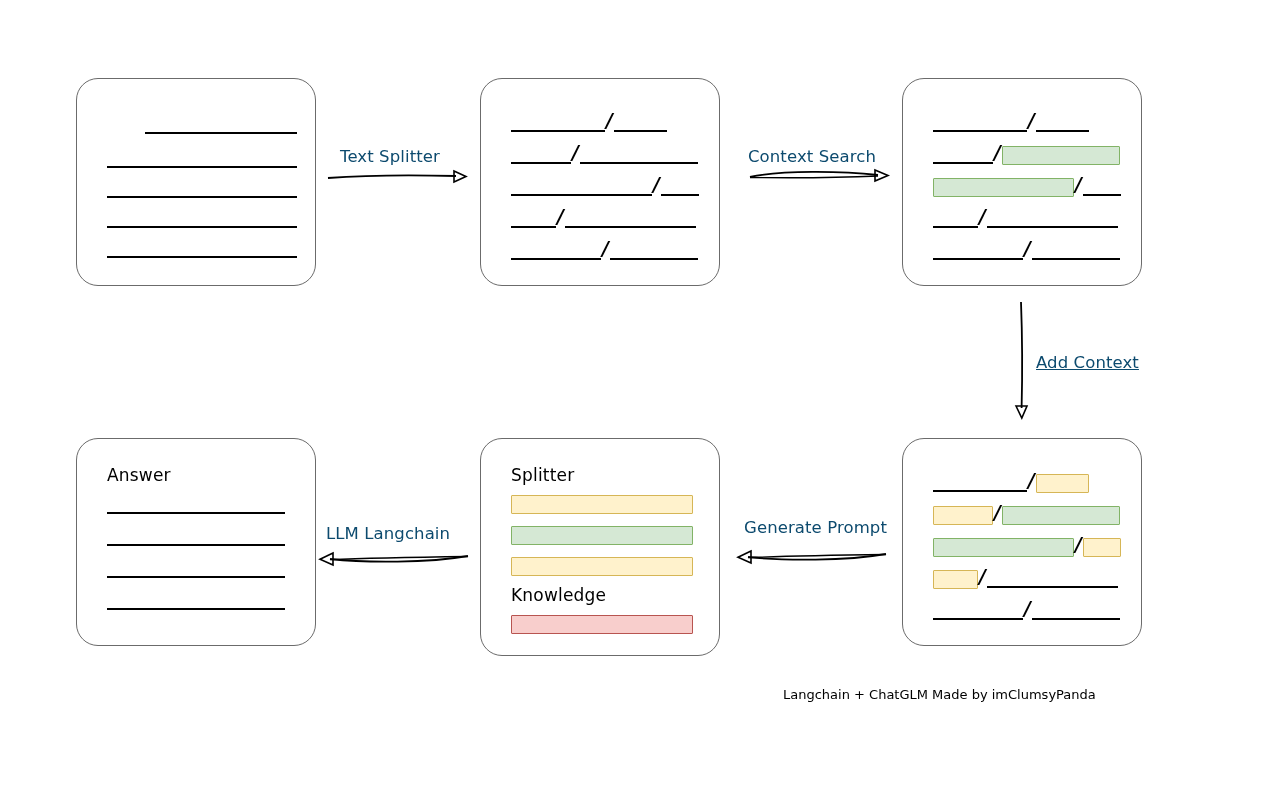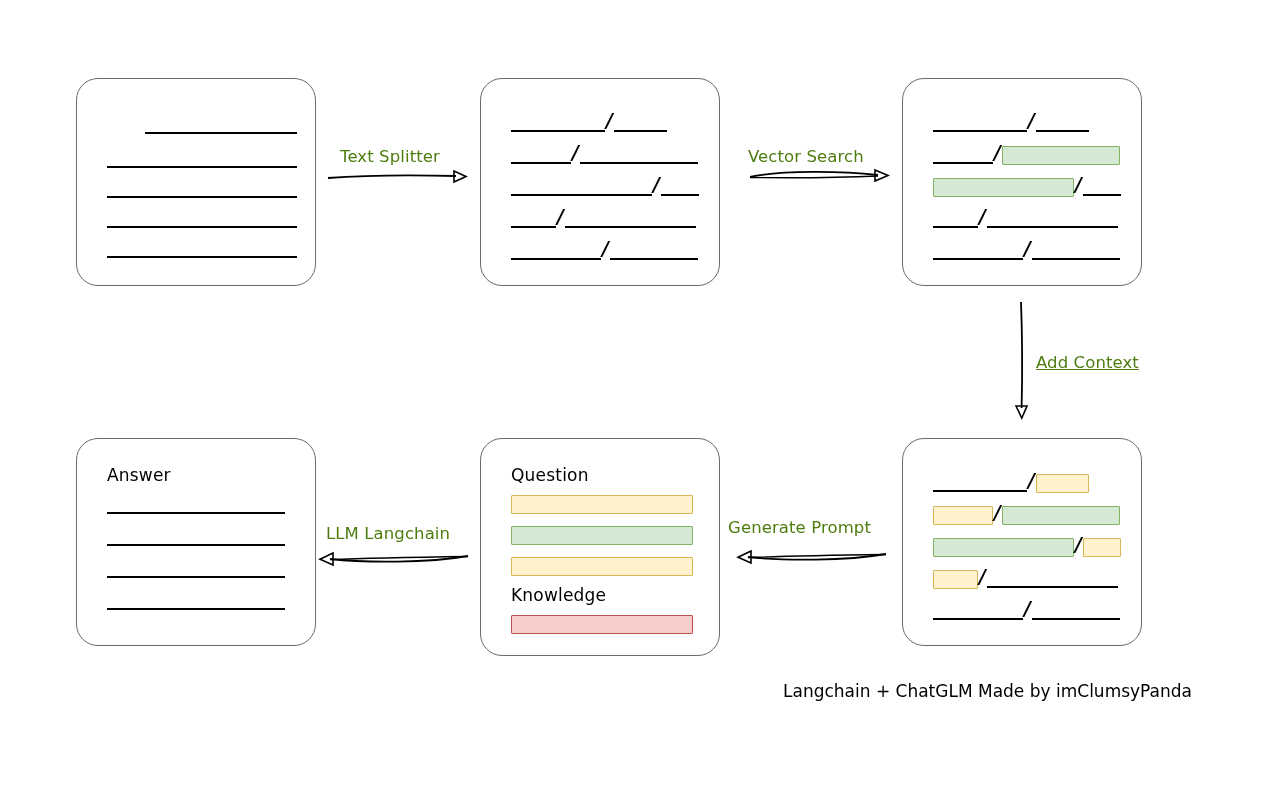--- a/index.html
+++ b/index.html
@@ -98,36 +98,37 @@
     border-width: 1.5px;
     border-style: solid;
     border-radius: 1px;
   }
 
   
   .arrow-label {
     position: absolute;
     font-family: "DejaVu Sans", sans-serif;
     font-size: 16.5px;
-    color: #4d7c0f;
+    color: #0c4a6e;
     white-space: nowrap;
     letter-spacing: 0.1px;
   }
   .arrow-svg {
     position: absolute;
     overflow: visible;
   }
 
   
   .credit {
     position: absolute;
     font-family: "DejaVu Sans", sans-serif;
-    font-size: 17px;
+    font-size: 13px;
     color: #000000;
     white-space: nowrap;
+    margin-top: 6px;
   }
 </style>
 </head>
 <body>
 
 <div class="canvas">
 
   <div class="doc-box" style="left:76px; top:78px; width:240px; height:208px;">
     <div class="rows" id="rows-source_document">
         <div class="row" style="top: 36px; left: 68px;">
@@ -177,21 +178,21 @@
           <span class="seg line" style="width: 131px;"></span>
         </div>
         <div class="row" style="top: 162px; left: 30px;">
           <span class="seg line" style="width: 90px;"></span>
           <span class="slash">/</span>
           <span class="seg line" style="width: 88px;"></span>
         </div>
       </div>
   </div>
 
-  <div class="arrow-label" style="left:748px; top:147px;">Vector Search</div>
+  <div class="arrow-label" style="left:748px; top:147px;">Context Search</div>
   <svg class="arrow-svg" style="left:748px; top:166px;" width="142" height="20" viewBox="0 0 142 20">
     <path d="M2,11 C34,4 94,5 130,9" stroke="#000" stroke-width="1.8" fill="none"></path>
     <path d="M2,11.5 C40,12 96,11.5 130,10" stroke="#000" stroke-width="1.4" fill="none"></path>
     <path d="M127,4 L140,9.6 L127,15 Z" stroke="#000" stroke-width="1.6" fill="none"></path>
   </svg>
 
   <div class="doc-box" style="left:902px; top:78px; width:240px; height:208px;">
     <div class="rows" id="rows-vector_matched_document">
         <div class="row" style="top: 34px; left: 30px;">
           <span class="seg line" style="width: 94px;"></span>
@@ -250,30 +251,30 @@
           <span class="seg line" style="width: 131px;"></span>
         </div>
         <div class="row" style="top: 162px; left: 30px;">
           <span class="seg line" style="width: 90px;"></span>
           <span class="slash">/</span>
           <span class="seg line" style="width: 88px;"></span>
         </div>
       </div>
   </div>
 
-  <div class="arrow-label" style="left:728px; top:518px;">Generate Prompt</div>
+  <div class="arrow-label" style="left:744px; top:518px;">Generate Prompt</div>
   <svg class="arrow-svg" style="left:736px; top:548px;" width="152" height="18" viewBox="0 0 152 18">
     <path d="M150,6 C110,13 48,13 12,9" stroke="#000" stroke-width="1.8" fill="none"></path>
     <path d="M150,6.5 C112,7 50,8 12,9.6" stroke="#000" stroke-width="1.3" fill="none"></path>
     <path d="M15,3 L2,9.3 L15,15 Z" stroke="#000" stroke-width="1.6" fill="none"></path>
   </svg>
 
   <div class="doc-box" style="left:480px; top:438px; width:240px; height:218px;">
 
-    <div class="box-title" style="top:26px;">Question</div>
+    <div class="box-title" style="top:26px;">Splitter</div>
 
     <div class="bar" style="left:30px; top:56px; width:182px; background:#fff2cc; border-color:#d6b656;"></div>
     <div class="bar" style="left:30px; top:87px; width:182px; background:#d5e8d4; border-color:#82b366;"></div>
     <div class="bar" style="left:30px; top:118px; width:182px; background:#fff2cc; border-color:#d6b656;"></div>
 
     <div class="box-title" style="top:146px;">Knowledge</div>
 
     <div class="bar" style="left:30px; top:176px; width:182px; background:#f8cecc; border-color:#b85450;"></div>
   </div>
 

